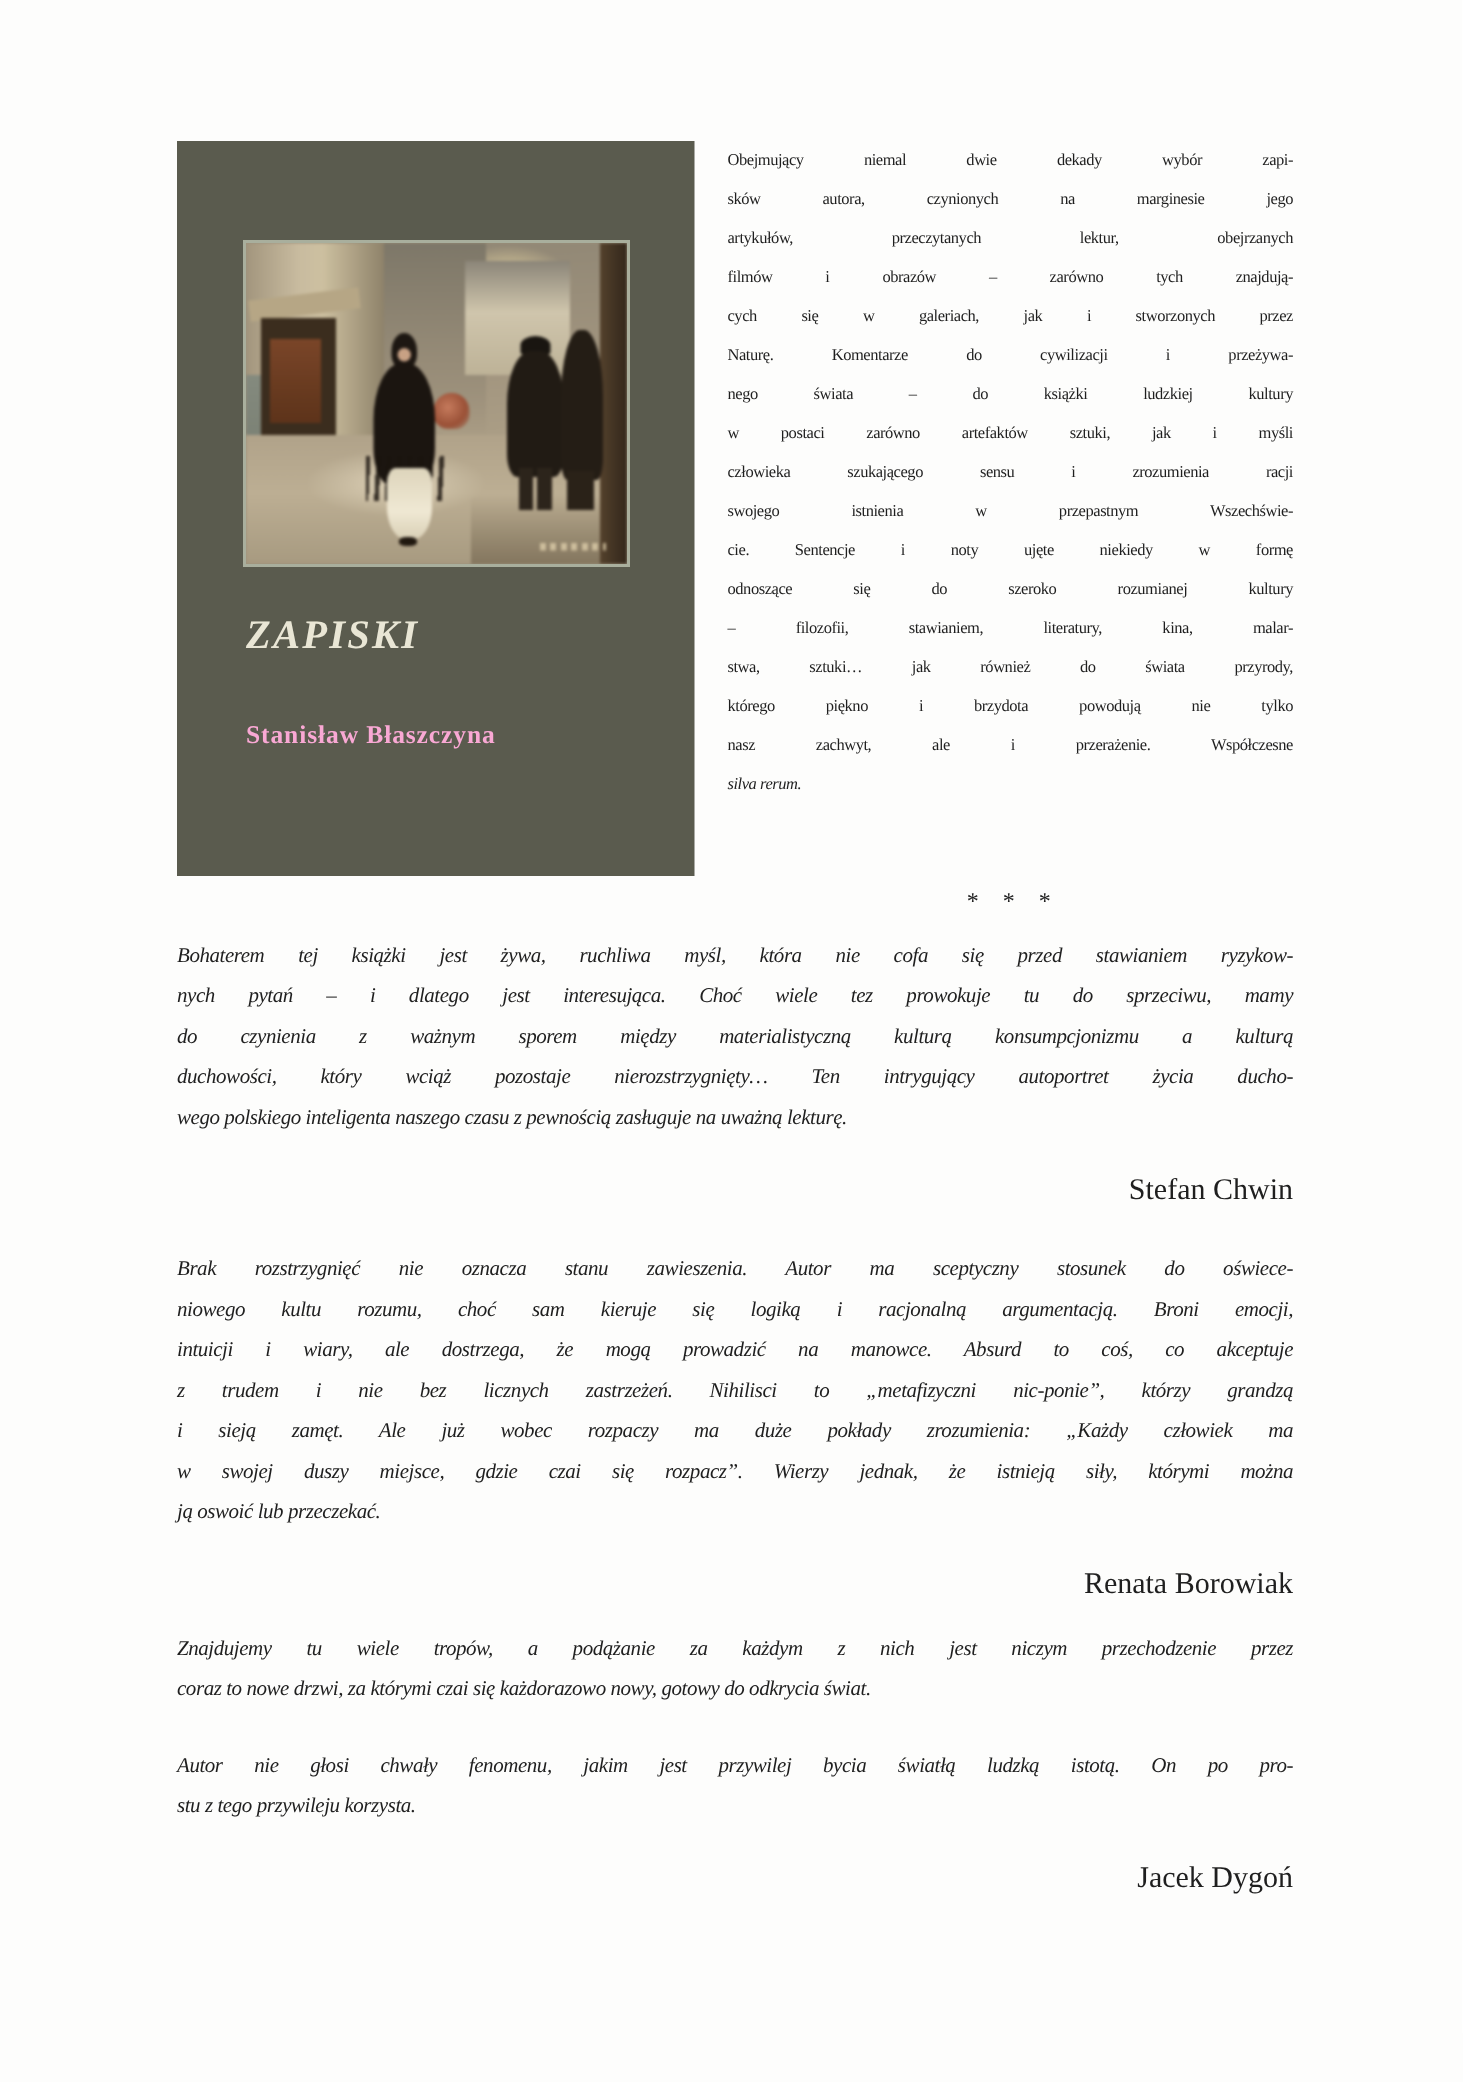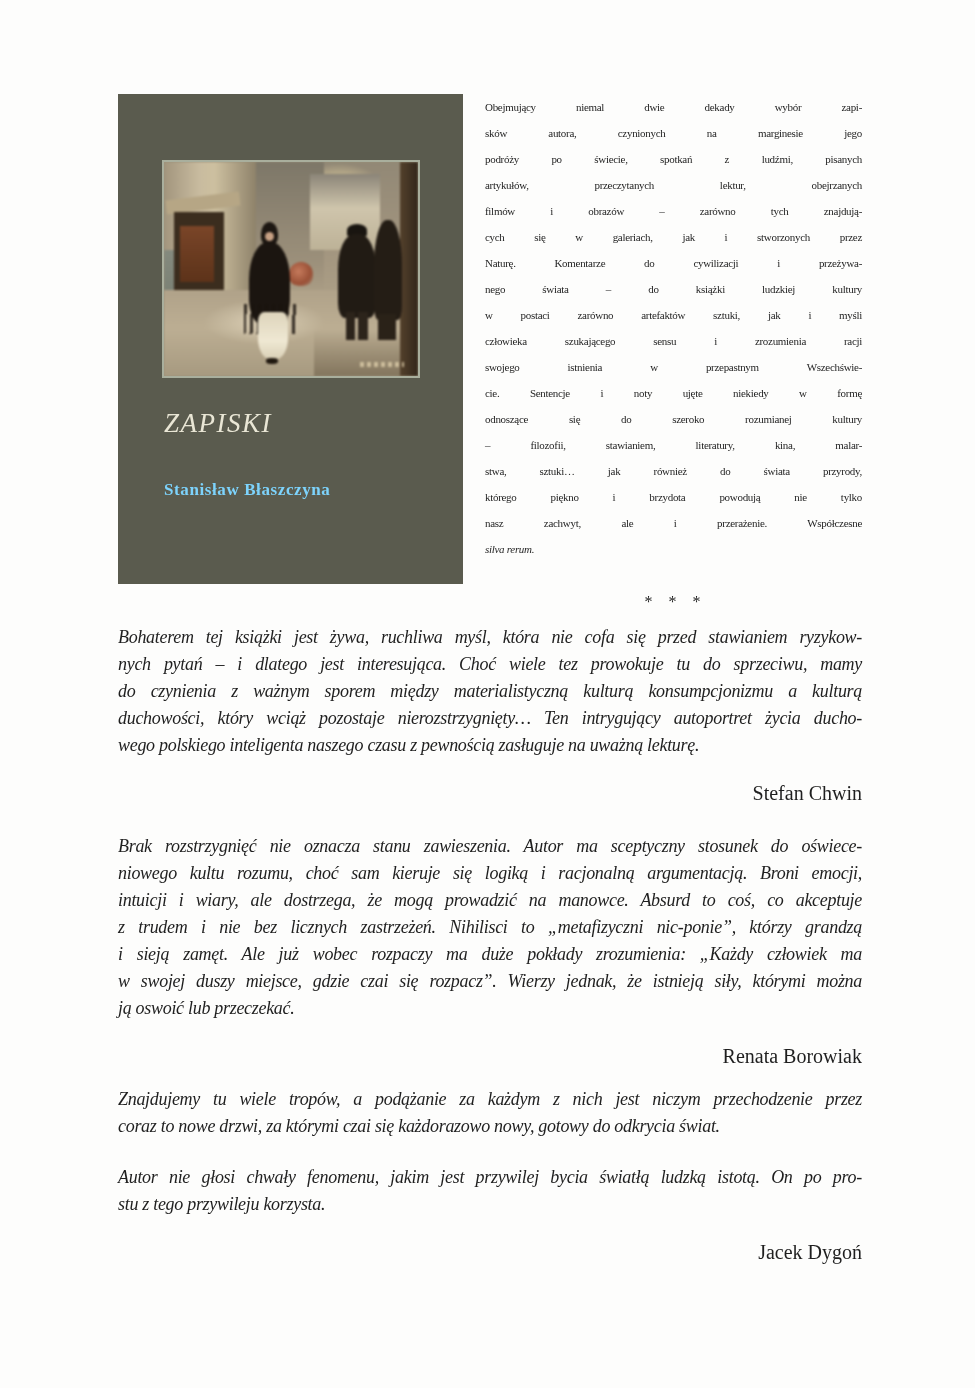--- a/index.html
+++ b/index.html
@@ -80,44 +80,44 @@
   .p-woman-skirt { position: absolute; left: 94px; top: 150px; width: 30px; height: 48px;
     border-radius: 20% 20% 45% 45%; background: linear-gradient(180deg, #ddd4ba 0%, #efe8d2 60%, #d8cfb4 100%); }
   .p-woman-feet { position: absolute; left: 102px; top: 196px; width: 12px; height: 6px;
     border-radius: 40%; background: #20180f; }
   .p-floor-shadow { position: absolute; left: 150px; top: 168px; width: 104px; height: 46px;
     background: linear-gradient(180deg, rgba(90,74,52,0) 0%, rgba(90,74,52,.45) 100%); }
   .p-signature { position: absolute; left: 196px; top: 200px; width: 44px; height: 5px;
     background: repeating-linear-gradient(90deg, rgba(222,205,168,.8) 0 4px, rgba(222,205,168,0) 4px 7px); }
   .cover-title {
     position: absolute; left: 46px; top: 314px;
-    font-style: italic; font-weight: normal;
+    font-style: italic; font-weight: bold;
     font-size: 27px; letter-spacing: 1.5px;
     color: #e9e6d5;
   }
   .cover-author {
     position: absolute; left: 46px; top: 386px;
     font-size: 17px; font-weight: bold; letter-spacing: 0.6px;
-    color: #7dd3fc;
+    color: #f9a8d4;
   }
   
   .description { width: 377px; font-size: 11px; letter-spacing: -0.3px; line-height: 26px; }
   .description .jline { text-align: justify; text-align-last: justify; }
   .desc-lastline { font-style: italic; line-height: 26px; }
   
   .stars {
     width: 377px; margin-left: auto; margin-top: 6px;
     text-align: center; font-size: 16px; letter-spacing: 2px; word-spacing: 8px;
     height: 24px; line-height: 24px;
   }
   
   .blurbs { width: 744px; }
   .blurb { margin-top: 26px; }
   .blurb:first-child { margin-top: 10px; }
-  .blurb-quote { font-style: italic; font-size: 18px; letter-spacing: -0.3px; line-height: 27px; }
+  .blurb-quote { font-style: italic; font-size: 14px; letter-spacing: -0.3px; line-height: 27px; }
   .blurb-quote .jline { text-align: justify; text-align-last: justify; }
   .blurb-quote .jline-last { text-align-last: left; }
   .attribution { margin-top: 21px; text-align: right; font-size: 20px; line-height: 27px; }
   .blurb-3 { margin-top: 16px; }
   .blurb-4 { margin-top: 24px; }
 </style>
 </head>
 <body>
 
 <div class="page">
@@ -157,21 +157,20 @@
         </div>
       </div>
       <div class="cover-title">ZAPISKI</div>
       <div class="cover-author">Stanisław Błaszczyna</div>
     </div>
 
     <div class="description">
       <div>
           <div class="jline">Obejmujący niemal dwie dekady wybór zapi-</div>
           <div class="jline">sków autora, czynionych na marginesie jego</div>
-          <div class="jline">podróży po świecie, spotkań z ludźmi, pisanych</div>
           <div class="jline">artykułów, przeczytanych lektur, obejrzanych</div>
           <div class="jline">filmów i obrazów – zarówno tych znajdują-</div>
           <div class="jline">cych się w galeriach, jak i stworzonych przez</div>
           <div class="jline">Naturę. Komentarze do cywilizacji i przeżywa-</div>
           <div class="jline">nego świata – do książki ludzkiej kultury</div>
           <div class="jline">w postaci zarówno artefaktów sztuki, jak i myśli</div>
           <div class="jline">człowieka szukającego sensu i zrozumienia racji</div>
           <div class="jline">swojego istnienia w przepastnym Wszechświe-</div>
           <div class="jline">cie. Sentencje i noty ujęte niekiedy w formę</div>
           <div class="jline">odnoszące się do szeroko rozumianej kultury</div>

